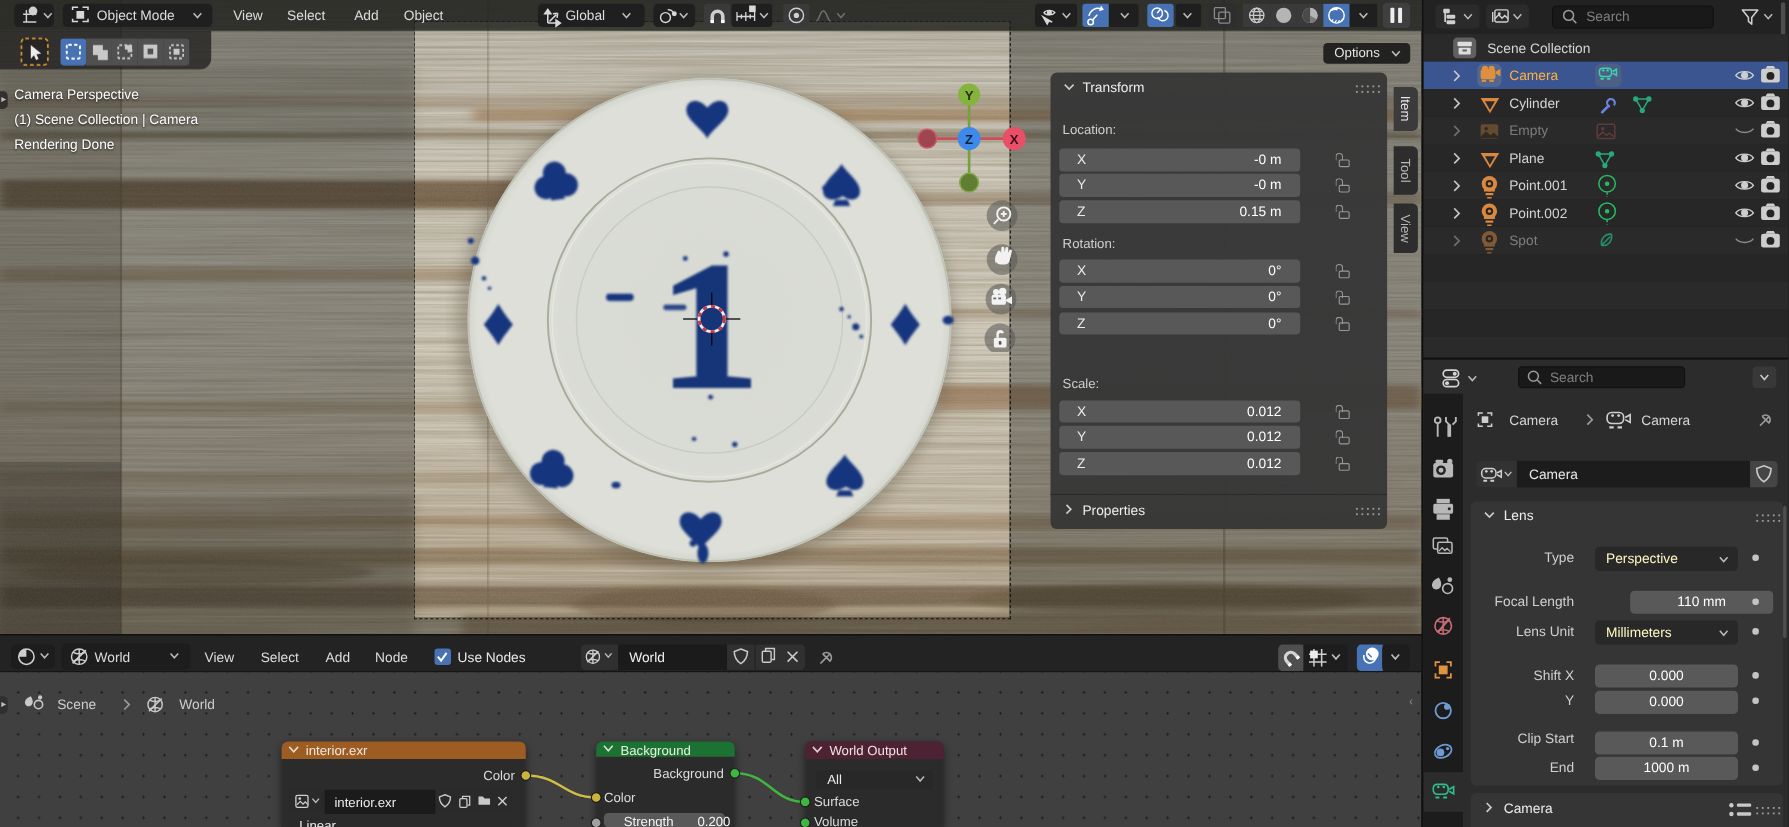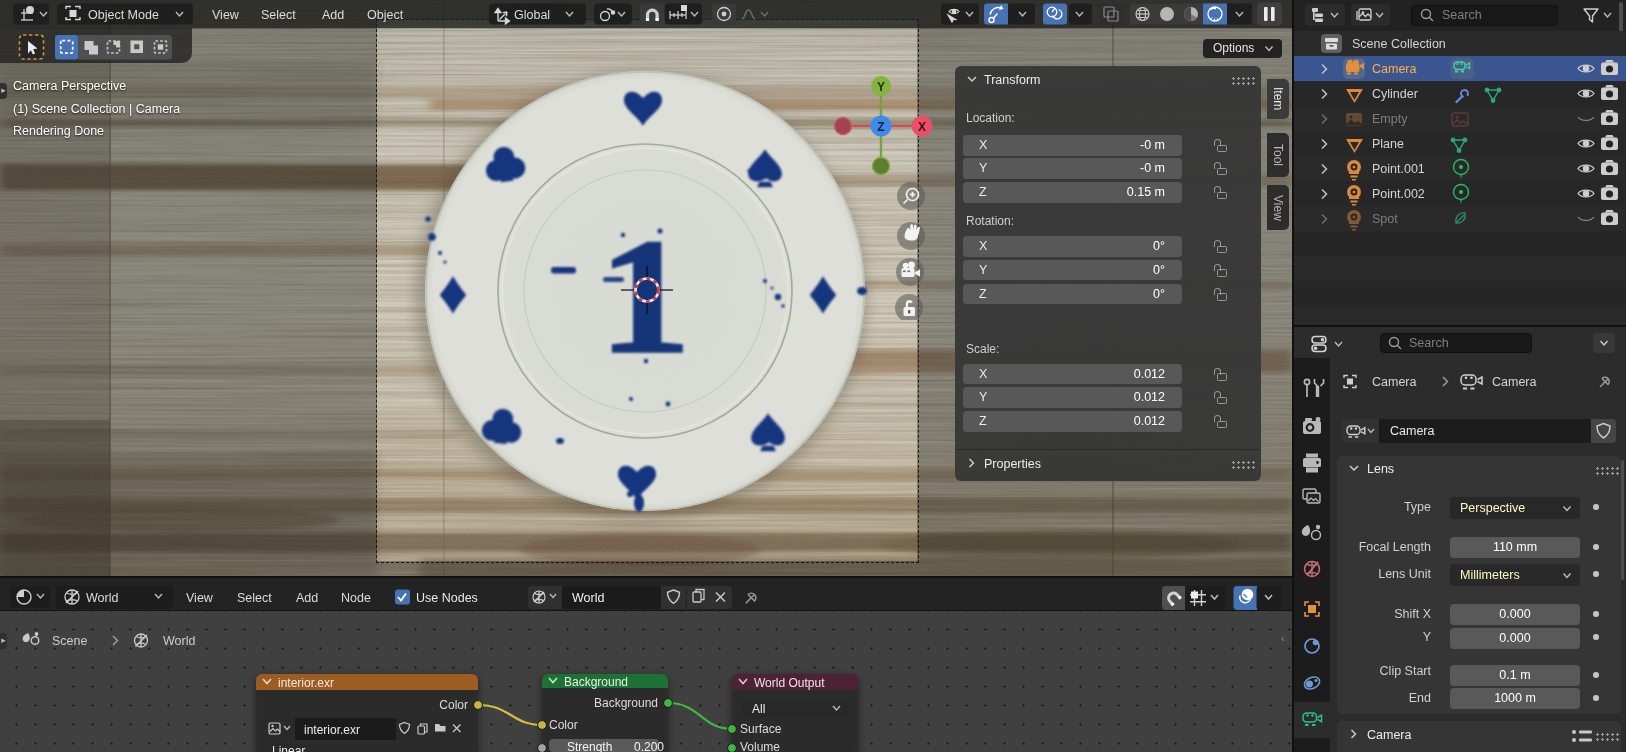--- a/index.html
+++ b/index.html
@@ -808,21 +808,21 @@
           <path d="M1,3 l4,4 4,-4" stroke="#ccc" stroke-width="1.5" fill="none"></path>
         </svg>Lens
     </div>
     <div class="abs grip" style="left:258px;top:10px;"></div>
     <div class="plbl" style="top:44px;">Type</div>
     <div class="pdrop" style="top:41px;"><span>Perspective</span><svg width="10" height="7" viewBox="0 0 10 7" style="position:absolute;right:8px;top:8px;">
           <path d="M1.5,1.5 l3.5,4 3.5,-4" stroke="#bbb" stroke-width="1.4" fill="none"></path>
         </svg></div>
     <div class="pdot" style="top:48px;"></div>
     <div class="plbl" style="top:84px;">Focal Length</div>
-    <div class="pnum" style="top:81px;">110 mm</div>
+    <div class="pnum" style="top:81px;margin-left:32px;">110 mm</div>
     <div class="pdot" style="top:88px;"></div>
     <div class="plbl" style="top:111px;">Lens Unit</div>
     <div class="pdrop" style="top:108px;"><span>Millimeters</span><svg width="10" height="7" viewBox="0 0 10 7" style="position:absolute;right:8px;top:8px;">
           <path d="M1.5,1.5 l3.5,4 3.5,-4" stroke="#bbb" stroke-width="1.4" fill="none"></path>
         </svg></div>
     <div class="pdot" style="top:115px;"></div>
     <div class="plbl" style="top:151px;">Shift X</div>
     <div class="pnum" style="top:148px;">0.000</div>
     <div class="pdot" style="top:155px;"></div>
     <div class="plbl" style="top:174px;">Y</div>

